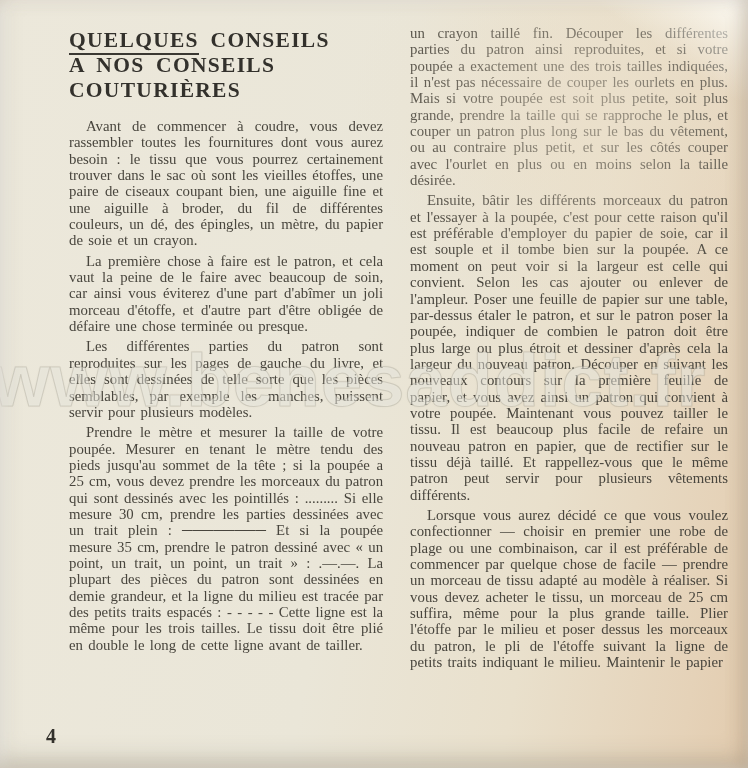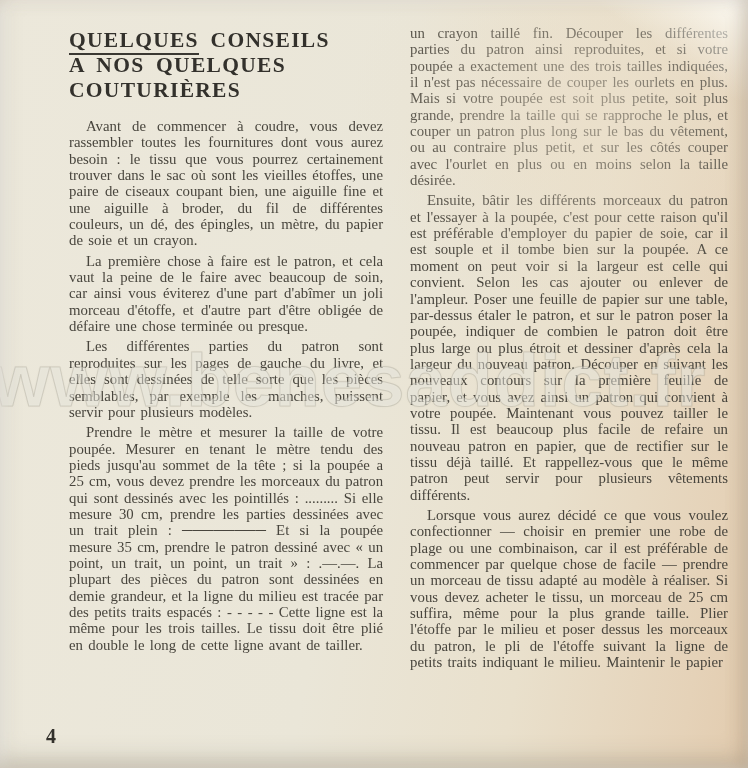--- a/index.html
+++ b/index.html
@@ -93,21 +93,21 @@
 </style>
 </head>
 <body>
 
 <div id="page">
 
   <div class="columns">
 
     <div class="col">
       <h1 class="title"><span class="underlined">QUELQUES</span><span> CONSEILS</span><br>
-        <span>A NOS QUELQUES COUTURIÈRES</span>
+        <span>A NOS CONSEILS COUTURIÈRES</span>
       </h1>
 
       <div class="body-text">
         <p class="indent">Avant de commencer à coudre, vous devez rassembler toutes les fournitures dont vous aurez besoin : le tissu que vous pourrez certainement trouver dans le sac où sont les vieilles étoffes, une paire de ciseaux coupant bien, une aiguille fine et une aiguille à broder, du fil de différentes couleurs, un dé, des épingles, un mètre, du papier de soie et un crayon.</p>
         <p class="indent">La première chose à faire est le patron, et cela vaut la peine de le faire avec beaucoup de soin, car ainsi vous éviterez d'une part d'abîmer un joli morceau d'étoffe, et d'autre part d'être obligée de défaire une chose terminée ou presque.</p>
         <p class="indent">Les différentes parties du patron sont reproduites sur les pages de gauche du livre, et elles sont dessinées de telle sorte que les pièces semblables, par exemple les manches, puissent servir pour plusieurs modèles.</p>
         <p class="indent">Prendre le mètre et mesurer la taille de votre poupée. Mesurer en tenant le mètre tendu des pieds jusqu'au sommet de la tête ; si la poupée a 25 cm, vous devez prendre les morceaux du patron qui sont dessinés avec les pointillés : ......... Si elle mesure 30 cm, prendre les parties dessinées avec un trait plein : ──────── Et si la poupée mesure 35 cm, prendre le patron dessiné avec « un point, un trait, un point, un trait » : .—.—. La plupart des pièces du patron sont dessinées en demie grandeur, et la ligne du milieu est tracée par des petits traits espacés : - - - - - Cette ligne est la même pour les trois tailles. Le tissu doit être plié en double le long de cette ligne avant de tailler.</p>
       </div>
     </div>
 

